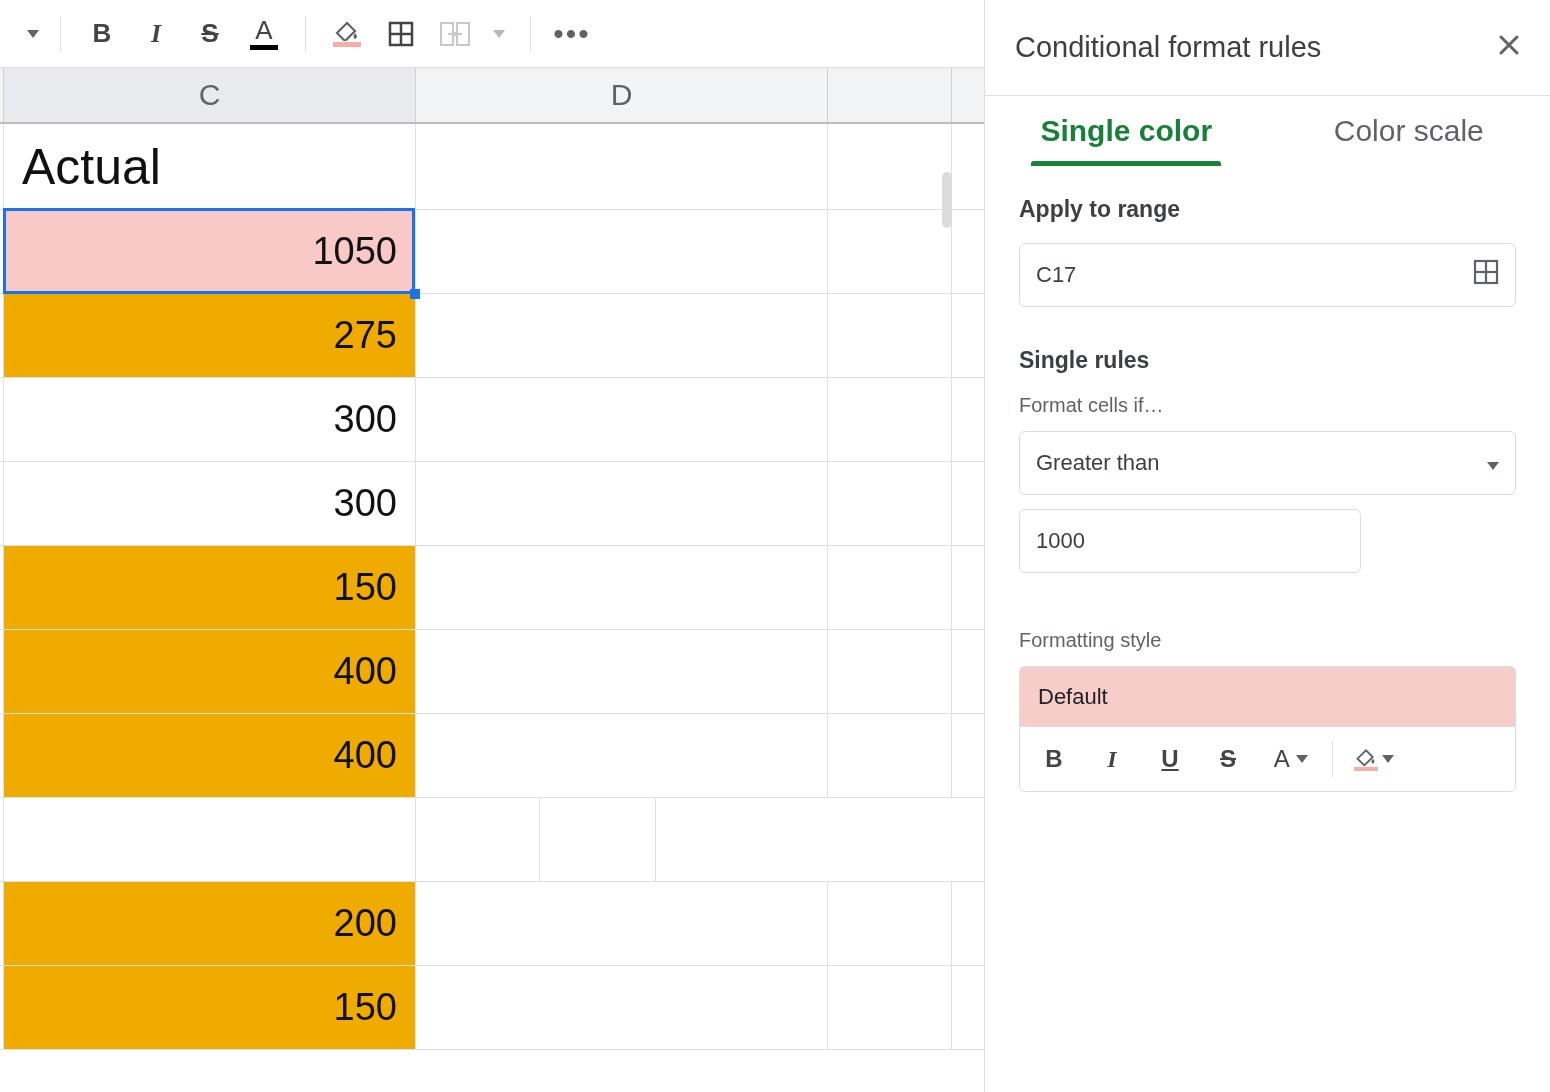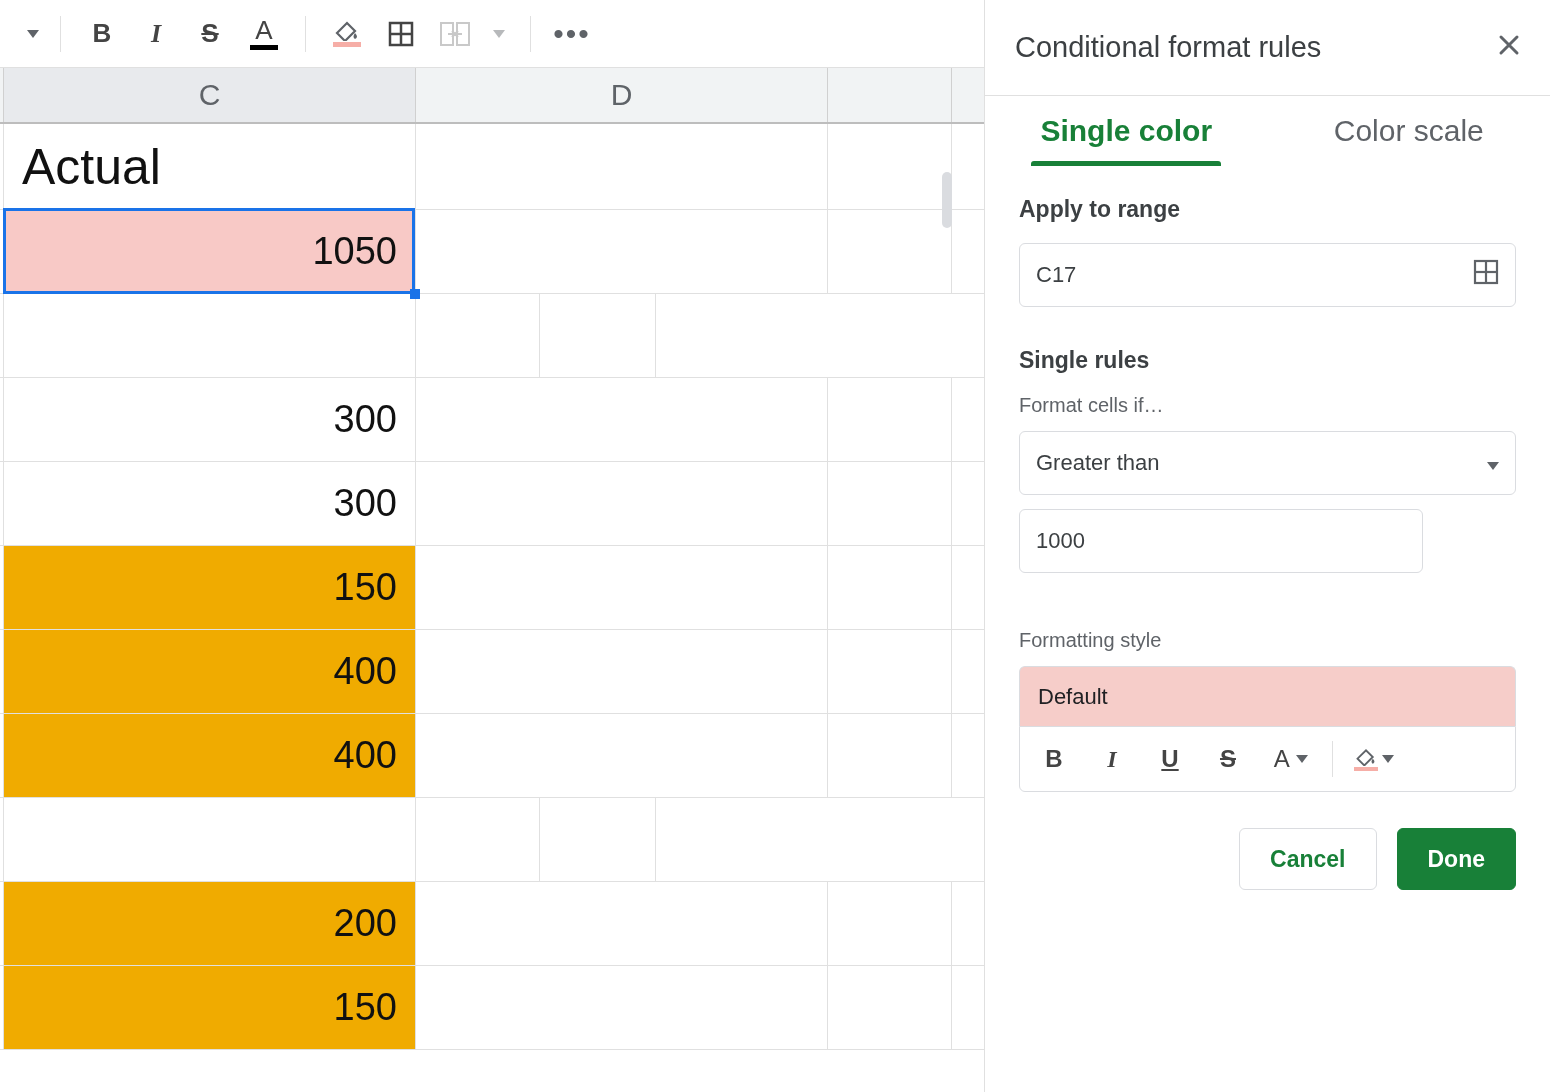--- a/index.html
+++ b/index.html
@@ -209,21 +209,21 @@
     border-radius: 6px;
     font-size: 22px;
     padding: 0 16px;
     display:flex;
     align-items:center;
     justify-content:space-between;
     color:#3c4043;
     cursor:pointer;
     background:#fff;
   }
-  .input-box.small { width: 404px; text-align: center; }
+  .input-box.small { width: 342px; text-align: center; }
 
   .style-preview {
     width: 100%;
     height: 60px;
     background: #f6cdc9;
     border: 1.5px solid #dadce0;
     border-bottom:none;
     border-radius:6px 6px 0 0;
     display:flex;
     align-items:center;
@@ -350,20 +350,21 @@
         <div class="cell-stub"></div>
         <div class="cell c pink">1050</div>
         <div class="cell d"></div>
         <div class="cell e"></div>
         <div class="cell f"></div>
       </div>
       <div class="active-cell-outline" style="left: 3px; top: 84px; width: 412px; height: 86px;"></div>
       <div class="active-cell-handle" style="left: 410px; top: 165px;"></div>
       <div class="row">
         <div class="cell-stub"></div>
+        <div class="cell c amber">275</div>
         <div class="cell d"></div>
         <div class="cell e"></div>
         <div class="cell f"></div>
       </div>
       <div class="row">
         <div class="cell-stub"></div>
         <div class="cell c ">300</div>
         <div class="cell d"></div>
         <div class="cell e"></div>
         <div class="cell f"></div>
@@ -483,17 +484,13 @@
               <path d="M3 12 L13 2 L21 10 L11 20 Z" fill="none" stroke="#5f6368" stroke-width="2.2"></path>
               <path d="M21 12 Q25 16 21 18 Q18 16 21 12 Z" fill="#5f6368"></path>
             </svg>
           <span style="display:block;width:24px;height:4px;background:#f6aea7;margin-top:1px;"></span>
         </div>
         <span class="tri-down"></span>
       </div>
     </div>
   </div>
 
-  <div class="panel-footer">
-    <div class="btn">Cancel</div>
-    <div class="btn primary">Done</div>
-  </div>
 </div>
 
 </body></html>

